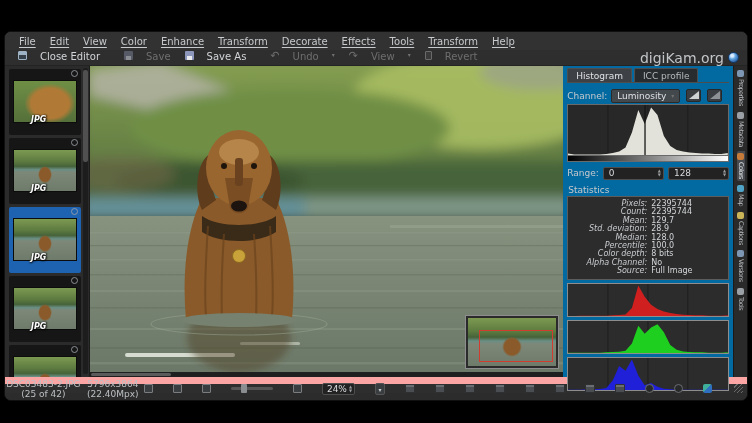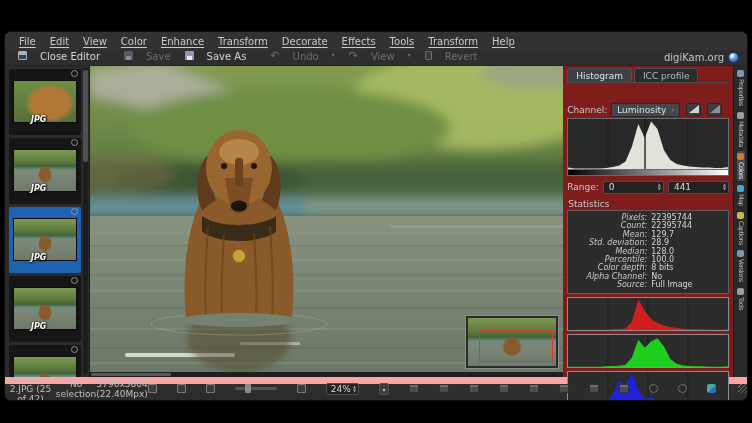--- a/index.html
+++ b/index.html
@@ -27,21 +27,21 @@
   .icon-floppy { width:9px; height:9px; background:#8d97bb; border-radius:1px;
     position:relative; }
   .icon-floppy::after { content:""; position:absolute; left:2px; bottom:0;
     width:5px; height:4px; background:#e8eaee; }
   .icon-floppy.dim { background:#565a66; } .icon-floppy.dim::after{ background:#8a8d93; }
   .uarrow { font-size:11px; line-height:10px; }
   .caret { font-size:6px; color:#707070; }
   .icon-page { width:7px; height:9px; border:1px solid #6a6a6a;
     border-radius:1px; background:#3a3a3a; }
   .brand { margin-left:auto; display:flex; align-items:center; gap:4px;
-    font-size:10px; color:#c2c5c8; }
+    font-size:14px; color:#c2c5c8; }
   .icon-globe { width:11px; height:11px; border-radius:50%;
     background:radial-gradient(circle at 35% 30%, #d9ecff 0 15%, #5ea2e0 40%, #1d4f93 90%);
     border:1px solid #123c6e; }
 
   
   .main { display:flex; height:311px; }
 
   
   .thumbbar { width:85px; background:#2b2b2b; position:relative;
     padding:3px 9px 0 4px; overflow:hidden; border-right:1px solid #1c1c1c; }
@@ -73,29 +73,29 @@
     background:#1f1f1f; }
   .hthumb { position:absolute; left:1px; top:1px; width:80px; height:3px;
     background:#5a5a5a; border-radius:2px; }
   .navigator { position:absolute; right:3px; bottom:8px; width:94px; height:54px;
     background:#2b2b2b; border:1px solid #8d8d8d; padding:2px; }
   .nav-img { position:relative; width:88px; height:48px; }
   .nav-rect { position:absolute; left:12%; top:24%; width:84%; height:68%;
     border:1px solid #d23b2f; }
 
   
-  .rpanel { width:171px; background:#7f1d1d; padding:2px 4px 0 4px;
+  .rpanel { width:171px; background:#0369a1; padding:2px 4px 0 4px;
     border-left:1px solid #1c1c1c; }
   .rtabs { display:flex; height:15px; border-bottom:1px solid #4e4e4e; }
   .rtab { font-size:9px; color:#b6babd; padding:2px 8px 0 8px; background:#292c2f;
     border:1px solid #4e4e4e; border-bottom:none; border-radius:2px 2px 0 0;
     margin-right:2px; }
   .rtab.active { background:#3d4146; color:#e0e2e5; }
   .channel-row { display:flex; align-items:center; gap:4px; height:17px;
-    font-size:9px; color:#c6c9cc; margin-top:18px; }
+    font-size:9px; color:#c6c9cc; margin-top:4px; }
   .dropdown { display:flex; align-items:center; gap:5px; background:#43484d;
     border:1px solid #2a2a2a; border-radius:2px; padding:1px 5px; color:#dee0e3; }
   .scale-btn { width:15px; height:13px; background:#3a3e42; border:1px solid #26282a;
     border-radius:2px; margin-left:2px; position:relative; }
   .scale-btn:first-of-type { margin-left:auto; }
   .tri { position:absolute; left:2px; bottom:2px; width:0; height:0;
     border-left:10px solid transparent; border-bottom:8px solid #cfd2d5; }
   .tri.log { border-bottom-color:#8e9296; }
   .hist-frame { border:1px solid #6a6a6a; background:#282828; height:52px; }
   .hist-svg { width:100%; height:100%; display:block; }
@@ -358,21 +358,21 @@
       <div class="range-row">
         <span>Range:</span>
         <span class="spin">
           <span class="val">0</span>
           <span class="spin-arrows">
               <span>▲</span>
               <span>▼</span>
             </span>
         </span>
         <span class="spin">
-          <span class="val">441</span>
+          <span class="val">128</span>
           <span class="spin-arrows">
               <span>▲</span>
               <span>▼</span>
             </span>
         </span>
       </div>
       <div class="stats-title">Statistics</div>
       <div class="stats-box">
         <div class="srow">
             <span class="slabel">Pixels:</span>
@@ -464,21 +464,20 @@
       </div>
       <div class="vtab">
         <span class="vicon" style="background:#9aa0a6"></span>
         <span>Tools</span>
       </div>
     </div>
   </div>
 
   <div class="statusbar">
     <span class="sb-file">DSC03483-2.JPG (25 of 42)</span>
-    <span class="sb-sel">No selection</span>
     <span class="sb-size">5796x3864 (22.40Mpx)</span>
     <div class="zoom-cluster">
       <span class="sq-icon"></span>
       <span class="sq-icon"></span>
       <span class="sq-icon"></span>
       <span class="slider">
           <span class="slider-thumb"></span>
         </span>
       <span class="sq-icon"></span>
       <span class="zoom-spin">

